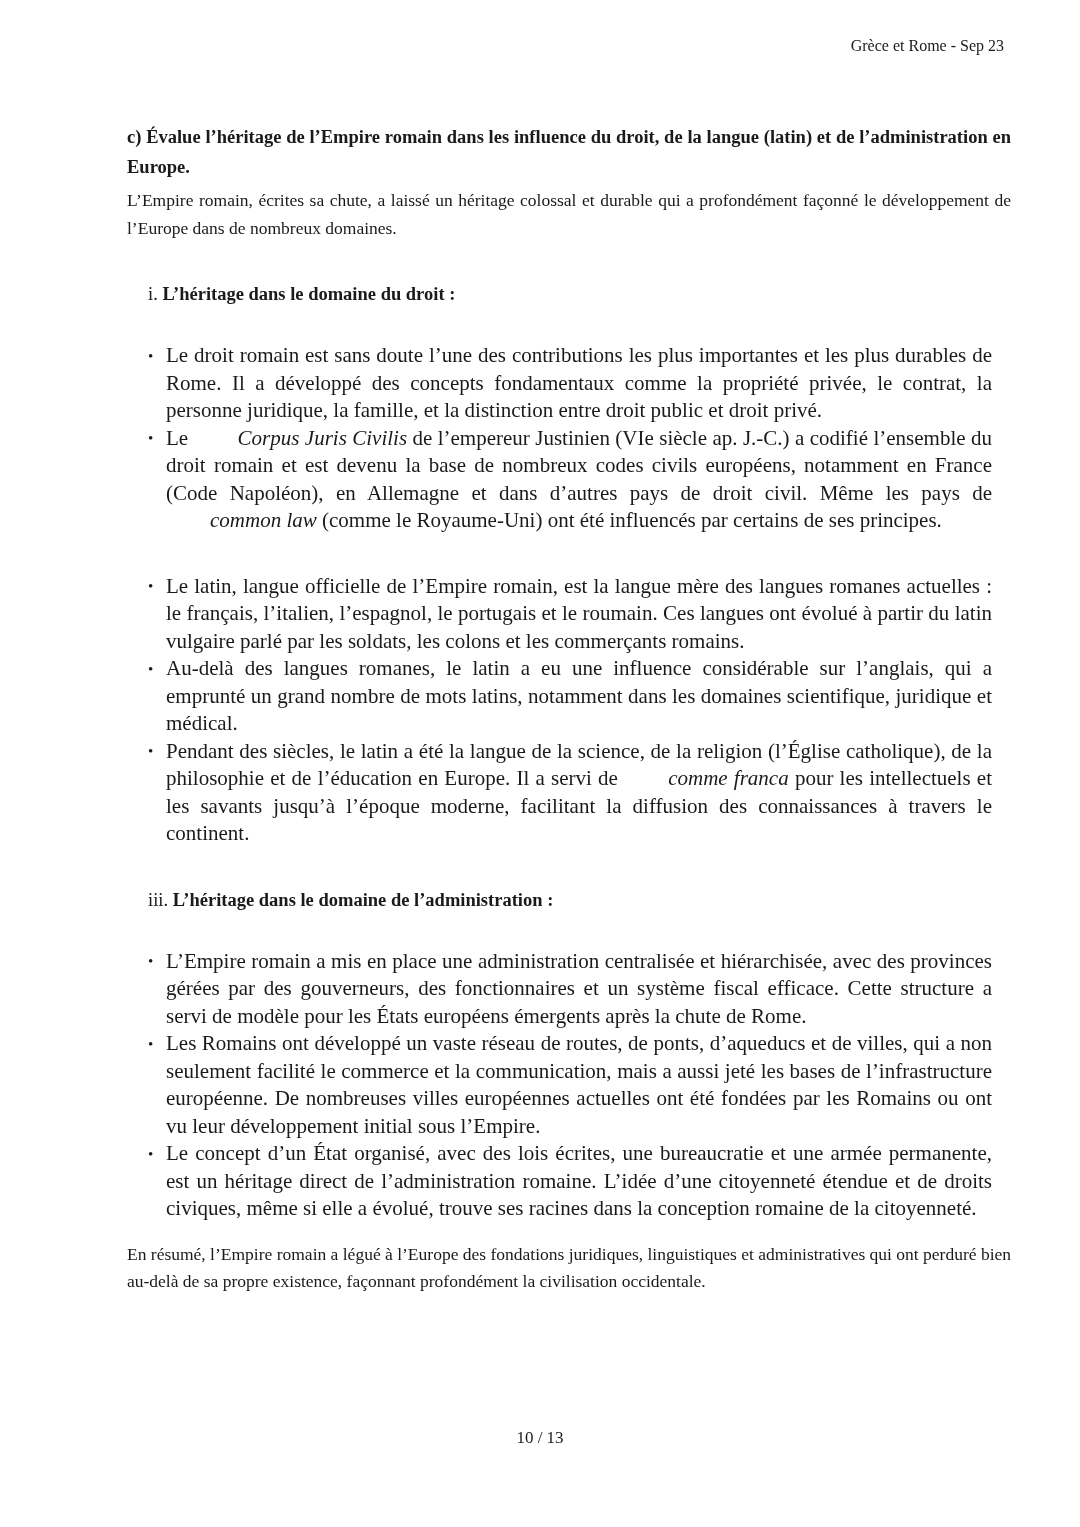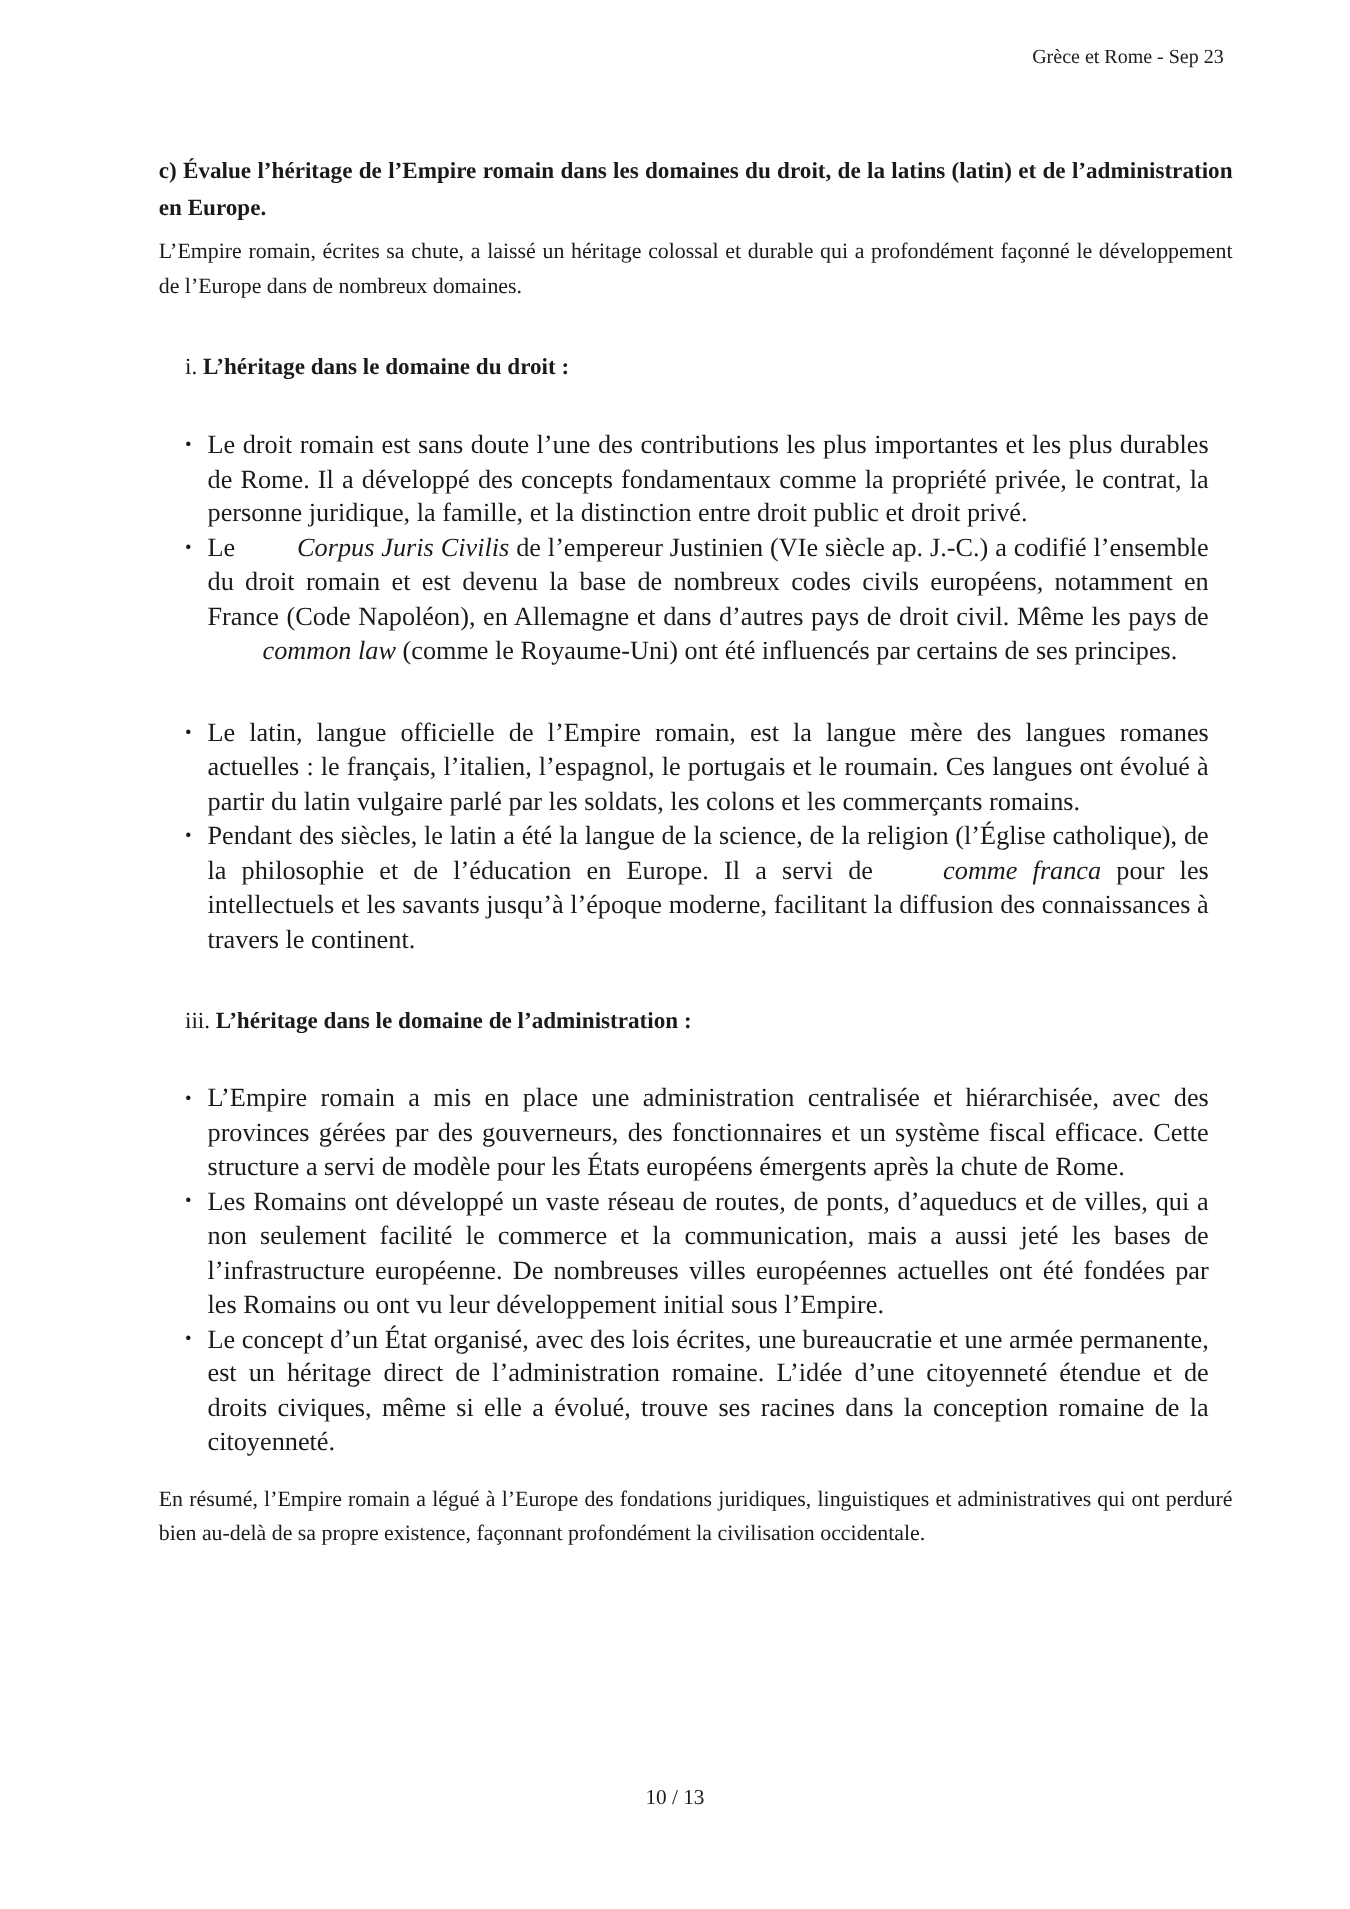--- a/index.html
+++ b/index.html
@@ -9,21 +9,21 @@
     height: 1527px;
     font-family: "Liberation Serif", "DejaVu Serif", serif;
     color: #1a1a1a;
     position: relative;
     overflow: hidden;
   }
   .page {
     position: relative;
     width: 1080px;
     height: 1527px;
-    padding: 36px 94px 0 127px;
+    padding: 36px 69px 0 127px;
   }
   .doc-header {
     text-align: right;
     font-size: 16px;
     line-height: 20px;
     margin-right: 7px;
   }
   .question-title {
     margin-top: 66px;
     font-size: 18.5px;
@@ -85,35 +85,36 @@
 </style>
 </head>
 <body>
 
 <div class="page">
 
   <div class="doc-header">
     <span>Grèce et Rome - Sep 23</span>
   </div>
 
-  <p class="question-title">c) Évalue l’héritage de l’Empire romain dans les domaines du droit, de la latins (latin) et de l’administration en Europe.</p>
+  <p class="question-title">c) Évalue l’héritage de l’Empire romain dans les influence du droit, de la langue (latin) et de l’administration en Europe.</p>
 
   <p class="intro">L’Empire romain, écrites sa chute, a laissé un héritage colossal et durable qui a profondément façonné le développement de l’Europe dans de nombreux domaines.</p>
 
   <div id="sections">
       <section class="section">
         <h3 class="section-heading"><span class="numeral">i. </span><span class="heading-text">L’héritage dans le domaine du droit&nbsp;:</span></h3>
         <ul class="bullets">
           <li><span>Le droit romain est sans doute l’une des contributions les plus importantes et les plus durables de Rome. Il a développé des concepts fondamentaux comme la propriété privée, le contrat, la personne juridique, la famille, et la distinction entre droit public et droit privé.</span></li>
           <li><span>Le </span><em>Corpus Juris Civilis</em><span> de l’empereur Justinien (VIe siècle ap. J.-C.) a codifié l’ensemble du droit romain et est devenu la base de nombreux codes civils européens, notamment en France (Code Napoléon), en Allemagne et dans d’autres pays de droit civil. Même les pays de </span><em>common law</em><span> (comme le Royaume-Uni) ont été influencés par certains de ses principes.</span></li>
         </ul>
       </section>
       <section class="section">
         <ul class="bullets">
           <li><span>Le latin, langue officielle de l’Empire romain, est la langue mère des langues romanes actuelles&nbsp;: le français, l’italien, l’espagnol, le portugais et le roumain. Ces langues ont évolué à partir du latin vulgaire parlé par les soldats, les colons et les commerçants romains.</span></li>
+          <li><span>Au-delà des langues romanes, le latin a eu une influence considérable sur l’anglais, qui a emprunté un grand nombre de mots latins, notamment dans les domaines scientifique, juridique et médical.</span></li>
           <li><span>Pendant des siècles, le latin a été la langue de la science, de la religion (l’Église catholique), de la philosophie et de l’éducation en Europe. Il a servi de </span><em>comme franca</em><span> pour les intellectuels et les savants jusqu’à l’époque moderne, facilitant la diffusion des connaissances à travers le continent.</span></li>
         </ul>
       </section>
       <section class="section">
         <h3 class="section-heading"><span class="numeral">iii. </span><span class="heading-text">L’héritage dans le domaine de l’administration&nbsp;:</span></h3>
         <ul class="bullets">
           <li><span>L’Empire romain a mis en place une administration centralisée et hiérarchisée, avec des provinces gérées par des gouverneurs, des fonctionnaires et un système fiscal efficace. Cette structure a servi de modèle pour les États européens émergents après la chute de Rome.</span></li>
           <li><span>Les Romains ont développé un vaste réseau de routes, de ponts, d’aqueducs et de villes, qui a non seulement facilité le commerce et la communication, mais a aussi jeté les bases de l’infrastructure européenne. De nombreuses villes européennes actuelles ont été fondées par les Romains ou ont vu leur développement initial sous l’Empire.</span></li>
           <li><span>Le concept d’un État organisé, avec des lois écrites, une bureaucratie et une armée permanente, est un héritage direct de l’administration romaine. L’idée d’une citoyenneté étendue et de droits civiques, même si elle a évolué, trouve ses racines dans la conception romaine de la citoyenneté.</span></li>
         </ul>

